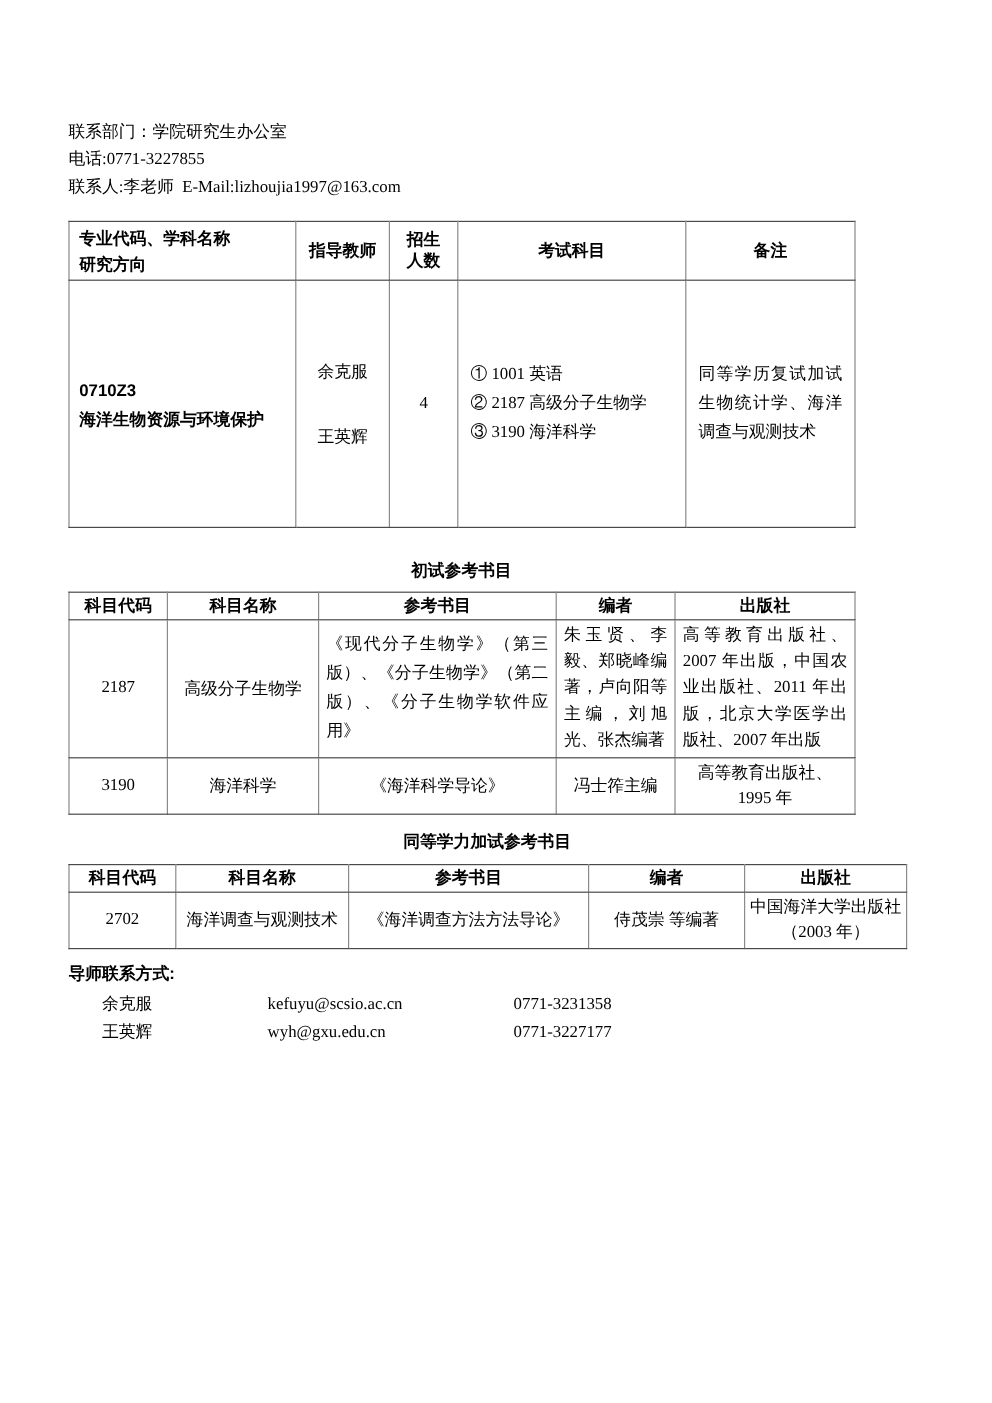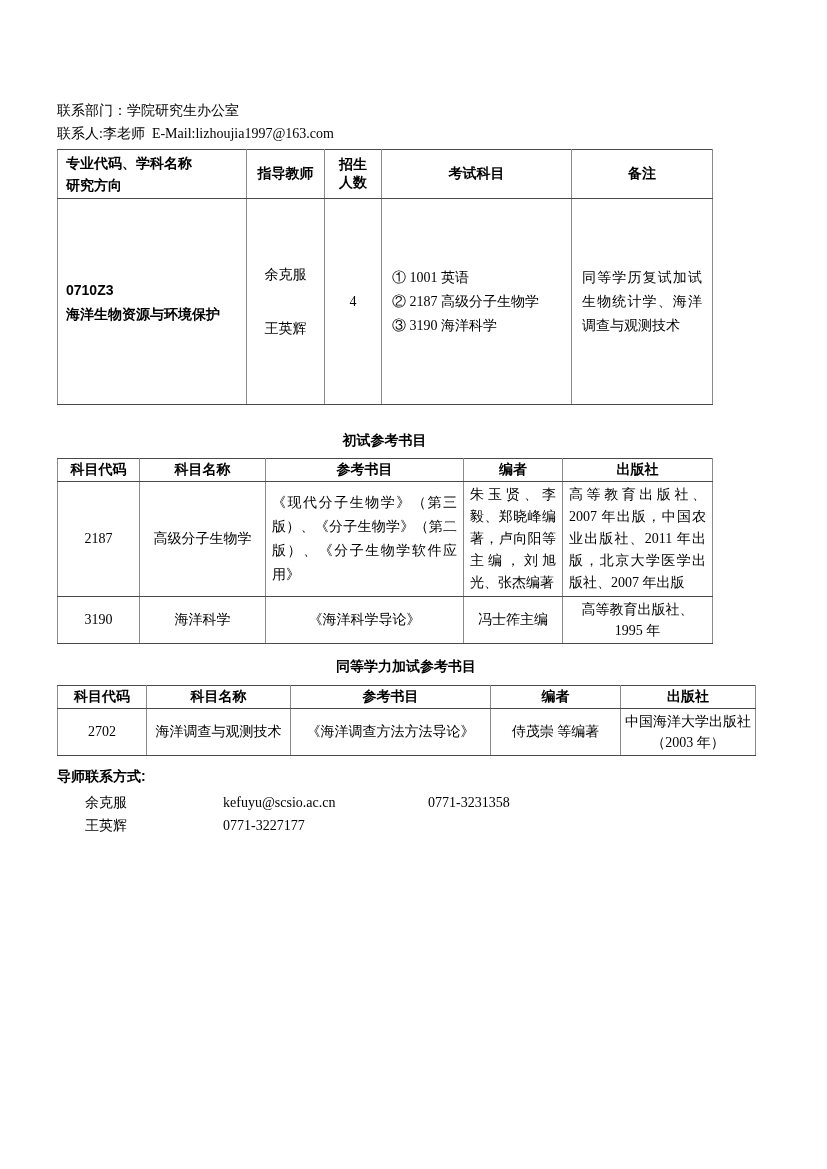--- a/index.html
+++ b/index.html
@@ -25,21 +25,21 @@
     border-bottom:1px solid #4a4a4a;
     vertical-align:middle;
     padding:2px 5px;
     overflow:hidden;
   }
   .hd { font-family:"Liberation Sans","DejaVu Sans",sans-serif; font-weight:bold; }
   .center { text-align:center; }
   .justify { text-align:justify; }
 
   
-  .t1 { width:655px; margin-top:4px; }
+  .t1 { width:655px; margin-top:16px; }
   .t1 .header-row { height:48px; }
   .t1 .body-row { height:206px; }
   .t1 .major-header { padding-left:8px; line-height:22px; }
   .t1 .major-cell { padding-left:8px; line-height:24px; }
   .t1 .sup-top { margin-bottom:36px; }
   .t1 .exam-cell { padding-left:10px; line-height:24px; }
   .t1 .note-cell { padding:0 10px; line-height:24px; text-align:justify; }
 
   
   .sec-title {
@@ -68,20 +68,21 @@
   .m-phone { flex:1; }
 </style>
 </head>
 <body>
 
 <div class="page">
   <div class="content">
 
     <div>
       <div class="contact-line">联系部门：学院研究生办公室</div>
+      <div class="contact-line">电话:0771-3227855</div>
       <div class="contact-line">联系人:李老师  E-Mail:lizhoujia1997@163.com</div>
     </div>
 
     <table class="t1">
       <colgroup>
         <col style="width:189px">
           <col style="width:78px">
           <col style="width:57px">
           <col style="width:190px">
           <col style="width:141px">
@@ -189,18 +190,19 @@
 
     <div class="hd mentor-title">导师联系方式:</div>
     <div class="mentor-rows">
       <div class="mentor-row">
         <span class="m-name">余克服</span>
         <span class="m-email">kefuyu@scsio.ac.cn</span>
         <span class="m-phone">0771-3231358</span>
       </div>
       <div class="mentor-row">
         <span class="m-name">王英辉</span>
+        <span class="m-email">wyh@gxu.edu.cn</span>
         <span class="m-phone">0771-3227177</span>
       </div>
     </div>
 
   </div>
 </div>
 
 </body></html>

